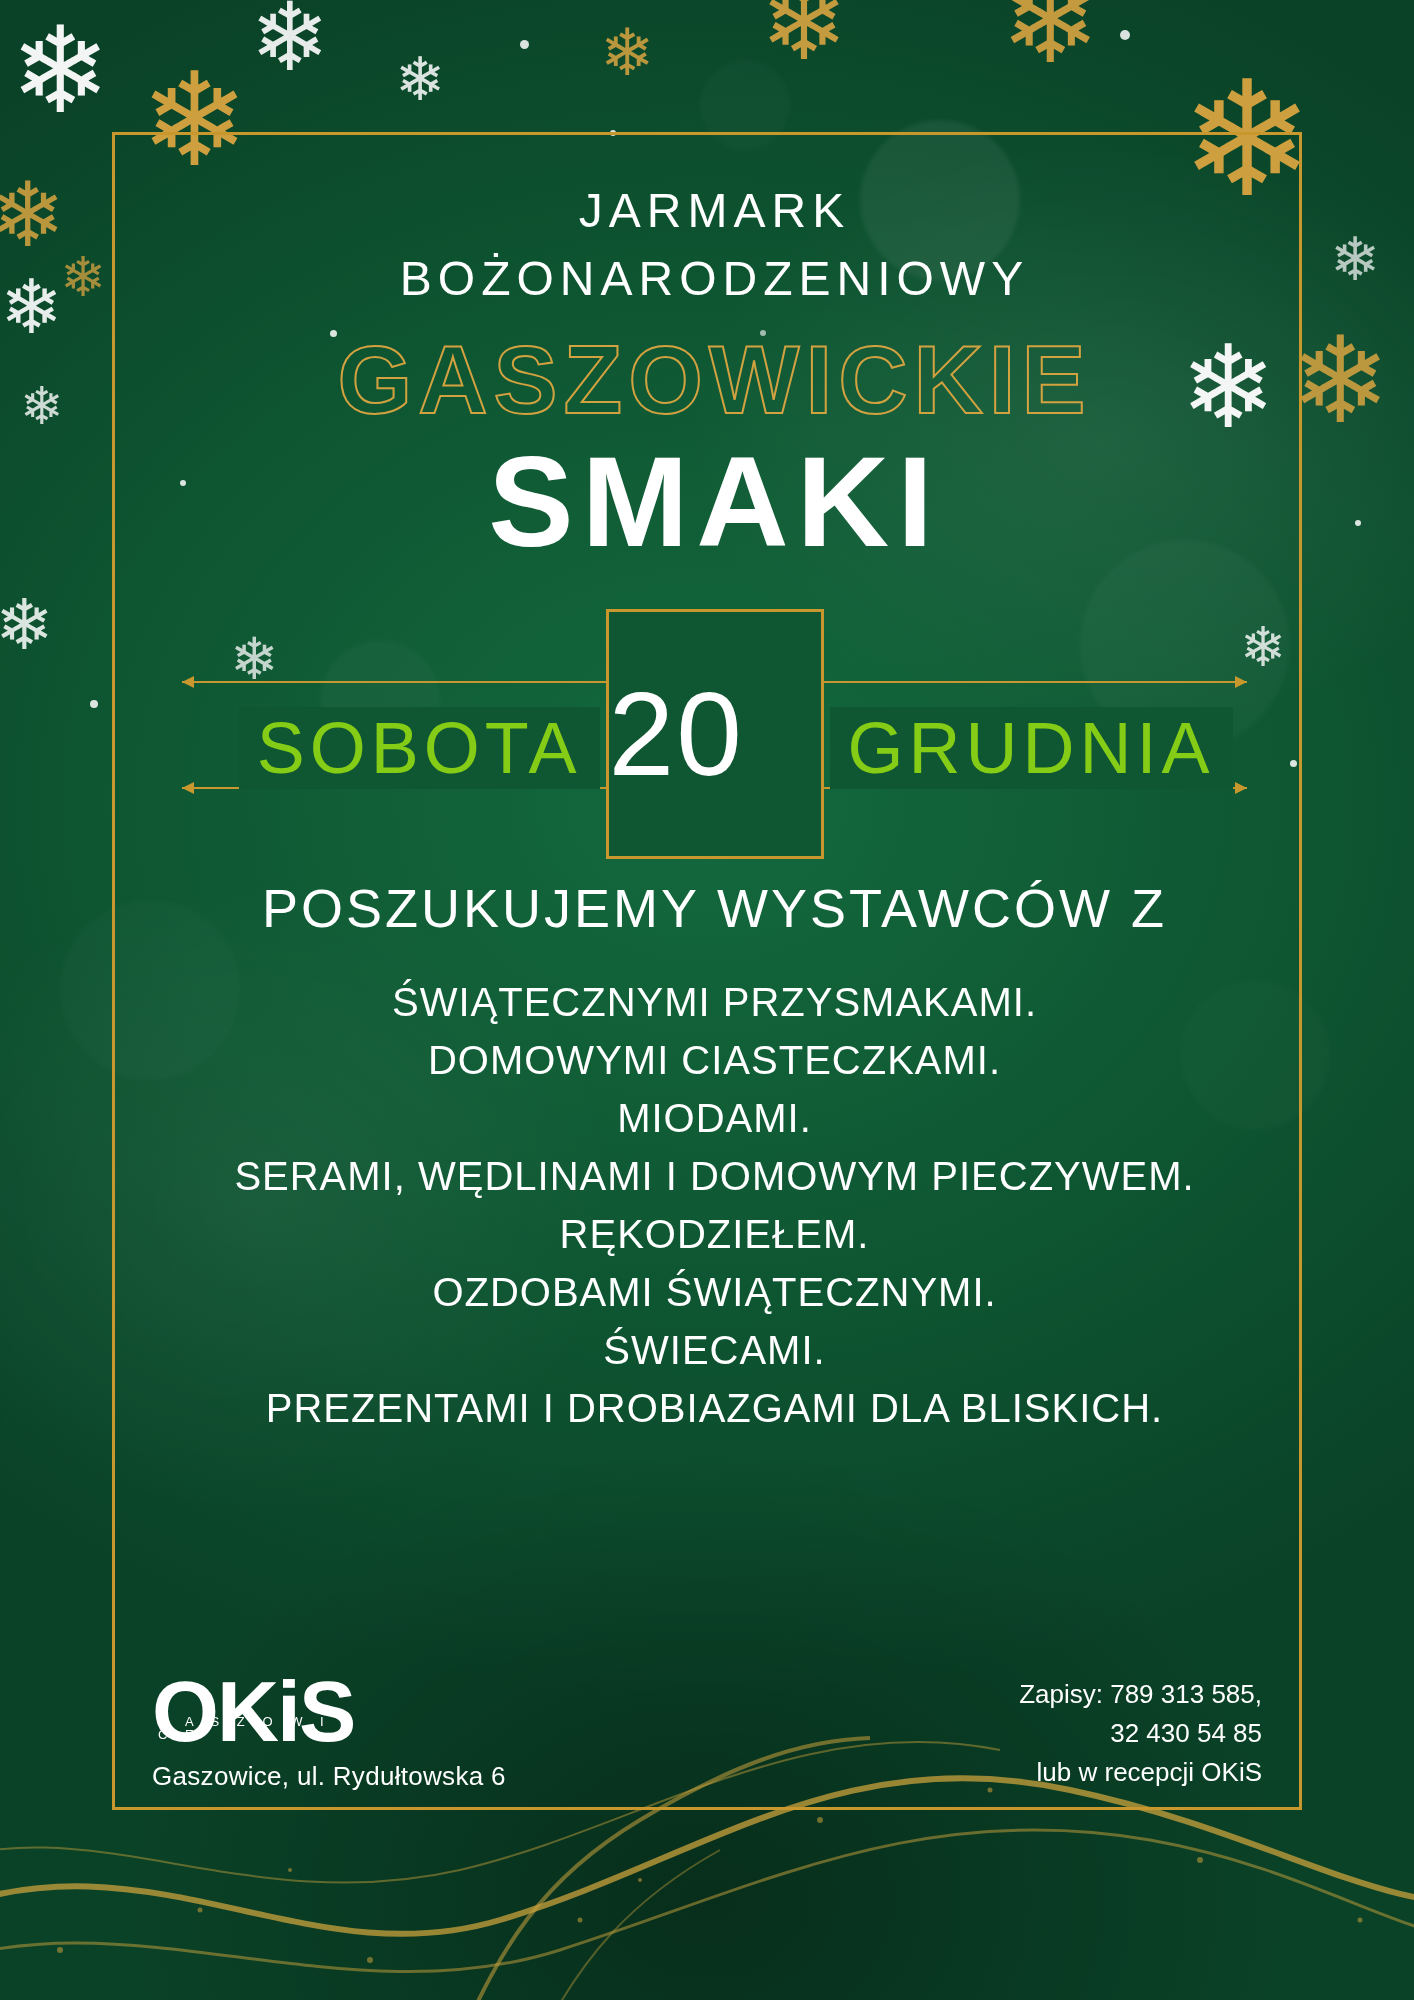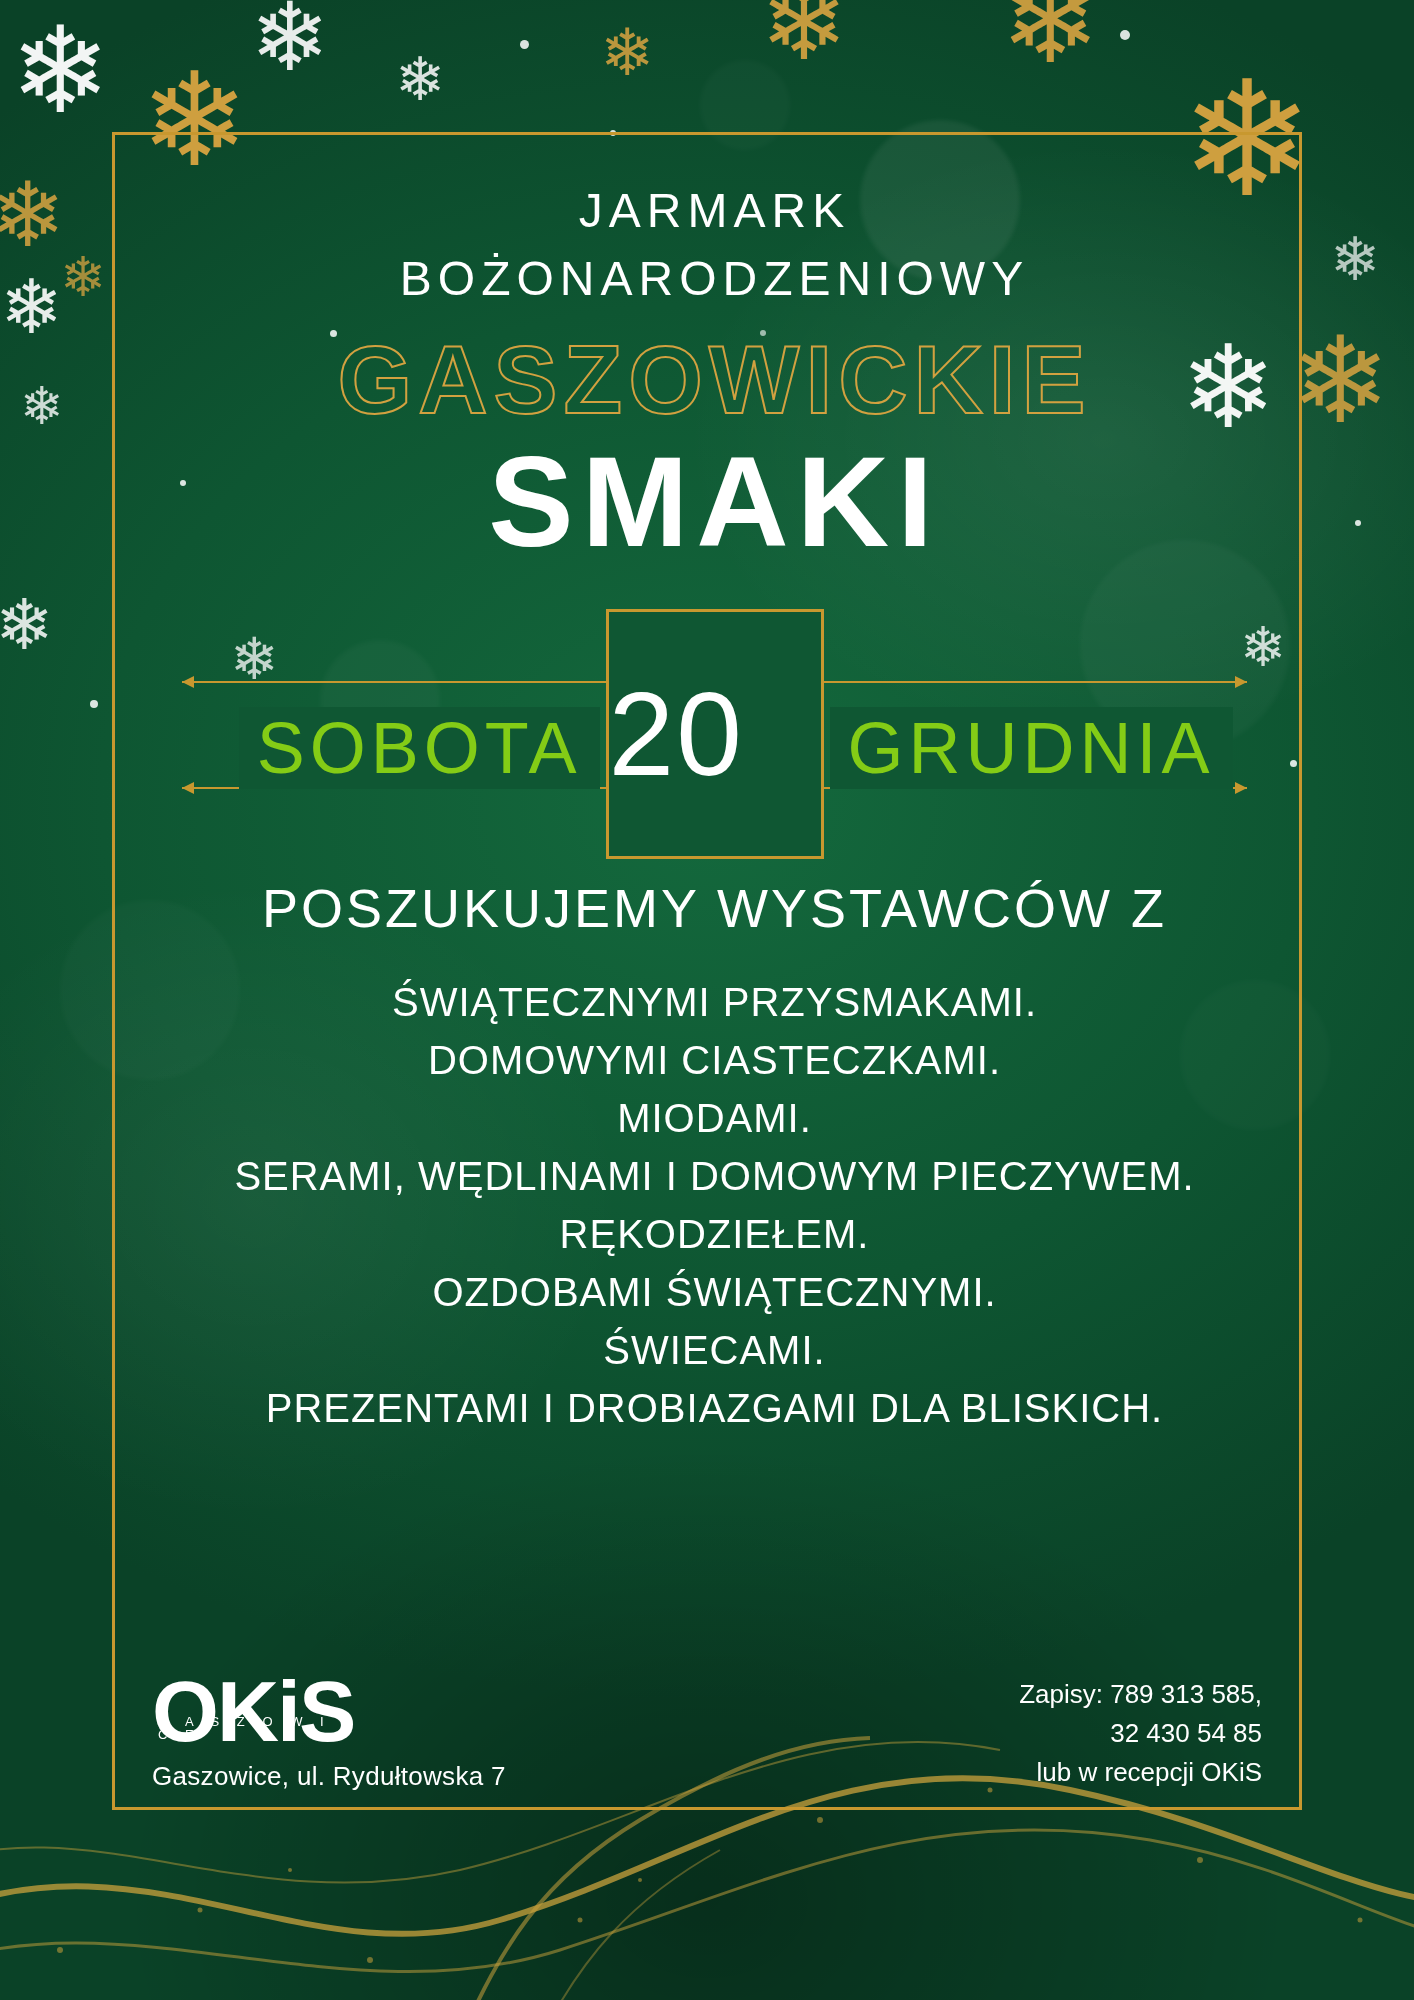--- a/index.html
+++ b/index.html
@@ -241,21 +241,21 @@
       <div>ŚWIECAMI.</div>
       <div>PREZENTAMI I DROBIAZGAMI DLA BLISKICH.</div>
     </div>
 
     <div class="footer">
       <div class="brand">
         <div class="logo-okis">
           <span>OKiS</span>
           <span class="logo-sub">G A S Z O W I C E</span>
         </div>
-        <div class="addr">Gaszowice, ul. Rydułtowska 7</div>
+        <div class="addr">Gaszowice, ul. Rydułtowska 6</div>
       </div>
       <div class="contact">
         <div>Zapisy: 789 313 585,</div>
         <div>32 430 54 85</div>
         <div>lub w recepcji OKiS</div>
       </div>
     </div>
 
   </div>
 </div>

